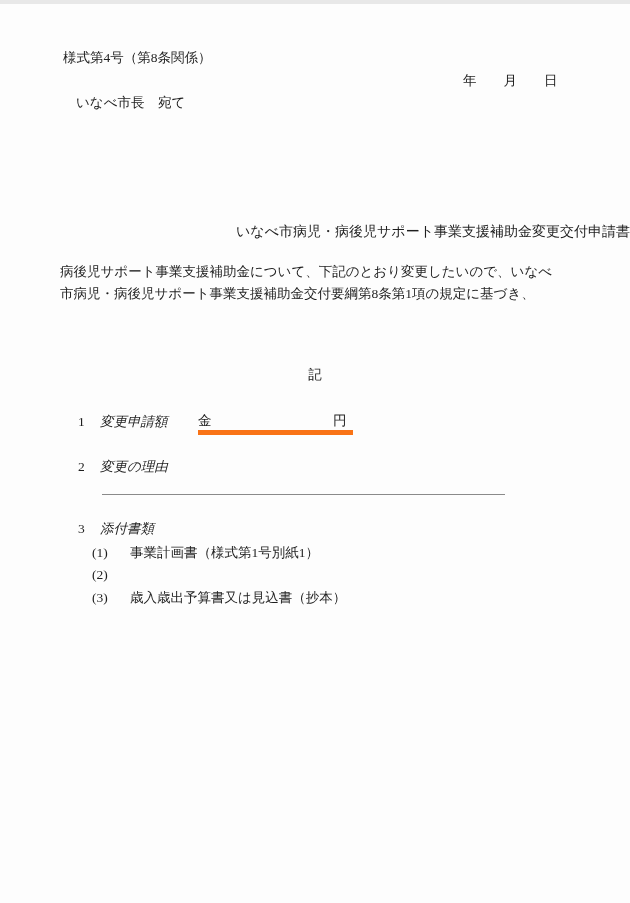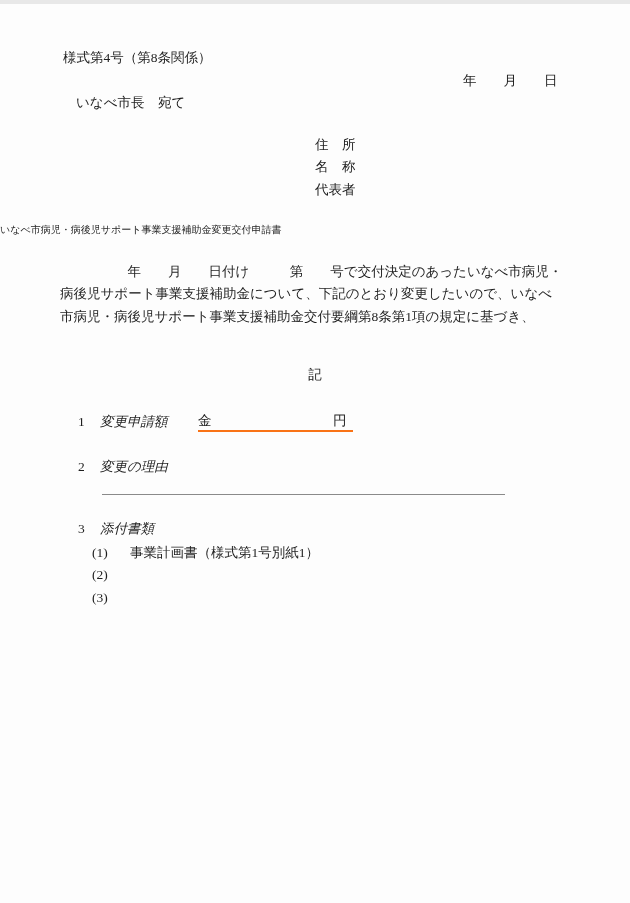--- a/index.html
+++ b/index.html
@@ -16,31 +16,31 @@
     color:#1e1e1e;
     font-size:13.5px;
     line-height:1;
     overflow:hidden;
   }
   .abs{position:absolute;white-space:nowrap;}
   .form-number{left:63px;top:47px;}
   .date-line{left:463px;top:70px;}
   .addressee{left:76px;top:92px;}
   .applicant{left:315px;top:130px;line-height:22.4px;}
-  .doc-title{left:0;top:221px;width:100%;text-align:left;font-size:10px;}
+  .doc-title{left:0;top:221px;width:100%;text-align:right;font-size:14px;}
   .body-text{left:60px;top:257px;line-height:22.4px;}
   .section-mark{left:0;top:364px;width:100%;text-align:center;}
   .row-no{position:absolute;left:78px;}
   .row-label{position:absolute;left:100px;font-style:italic;}
   .item1-row{top:411px;left:0;width:100%;height:16px;}
   .amount-group{
     position:absolute;left:198px;top:-1px;
     width:145px;height:16px;
     padding-right:10px;
-    border-bottom:2px solid #f97316;
+    border-bottom:5px solid #f97316;
   }
   .amount-suffix{margin-left:118px;}
   .item2-row{top:456px;left:0;width:100%;height:16px;}
   .reason-line{
     left:102px;top:490px;width:403px;height:0;
     border-top:1px solid #8a8a8a;
   }
   .item3-row{top:518px;left:0;width:100%;height:16px;}
   .attachments{top:542px;left:0;width:100%;}
   .att-row{position:relative;height:22.4px;}
@@ -51,30 +51,24 @@
 <body>
 
 <div class="page">
 
   <div class="abs form-number">様式第4号（第8条関係）</div>
 
   <div class="abs date-line">年　　月　　日</div>
 
   <div class="abs addressee">いなべ市長　宛て</div>
 
-  <div class="abs applicant">
-    <div>住　所</div>
-    <div>名　称</div>
-    <div>代表者</div>
-  </div>
 
   <div class="abs doc-title">いなべ市病児・病後児サポート事業支援補助金変更交付申請書</div>
 
   <div class="abs body-text">
-    <div>　　　　　年　　月　　日付け　　　第　　号で交付決定のあったいなべ市病児・</div>
     <div>病後児サポート事業支援補助金について、下記のとおり変更したいので、いなべ</div>
     <div>市病児・病後児サポート事業支援補助金交付要綱第8条第1項の規定に基づき、</div>
   </div>
 
   <div class="abs section-mark">記</div>
 
   <div class="abs item1-row">
     <span class="row-no">1</span>
     <span class="row-label">変更申請額</span>
     <span class="amount-group">
@@ -98,16 +92,17 @@
   <div class="abs attachments">
     <div class="att-row">
       <span class="att-no">(1)</span>
       <span class="att-text">事業計画書（様式第1号別紙1）</span>
     </div>
     <div class="att-row">
       <span class="att-no">(2)</span>
     </div>
     <div class="att-row">
       <span class="att-no">(3)</span>
+      <span class="att-text">歳入歳出予算書又は見込書（抄本）</span>
     </div>
   </div>
 
 </div>
 
 </body></html>

